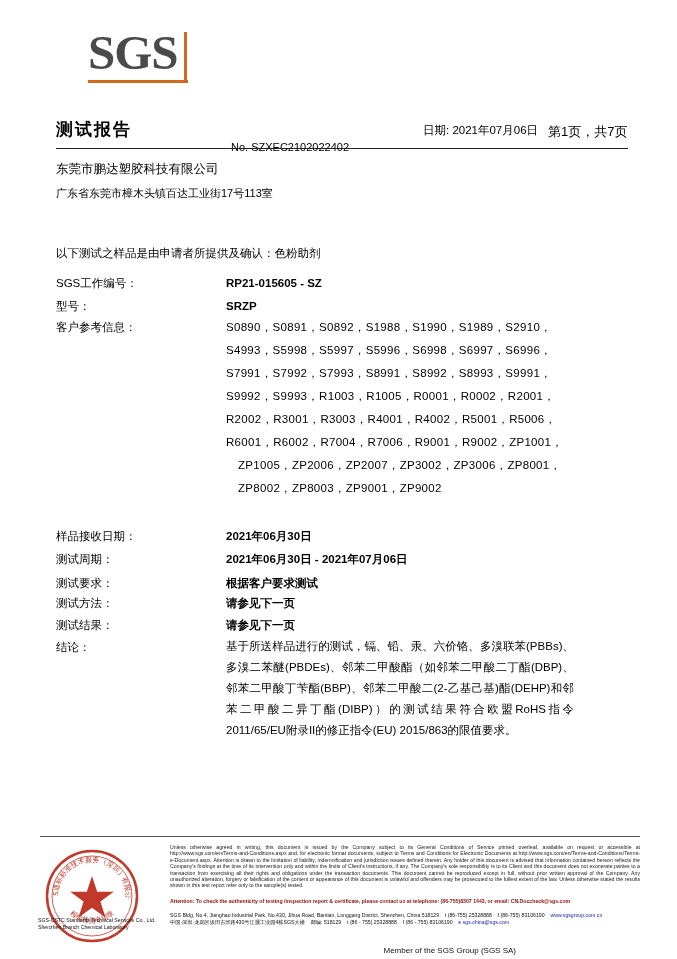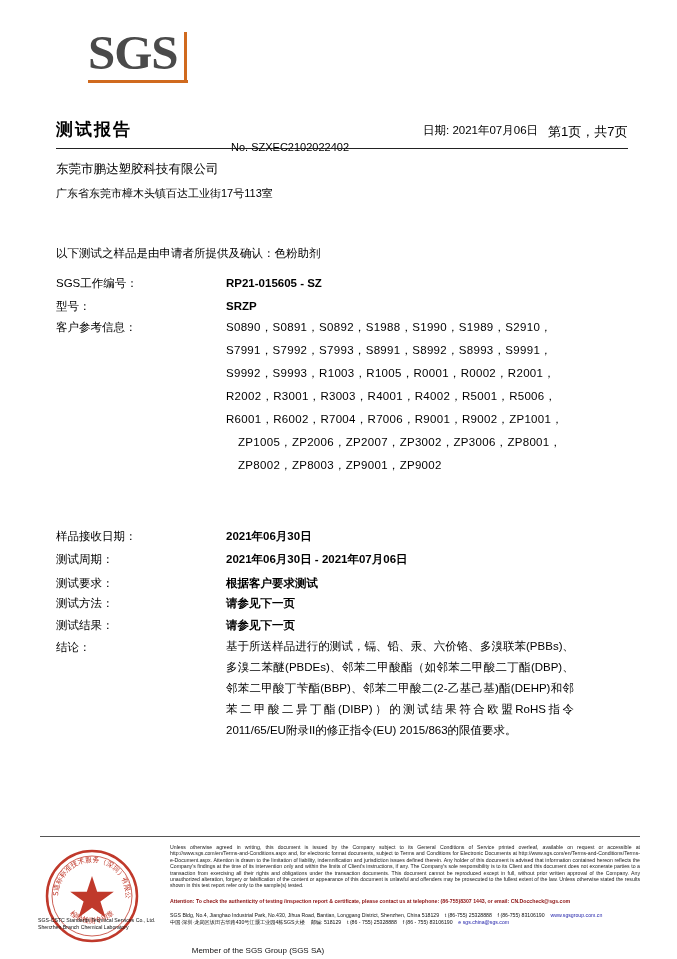--- a/index.html
+++ b/index.html
@@ -224,21 +224,21 @@
     font-size: 5.2px;
     line-height: 7px;
     color: #111;
   }
 
   .footer-member {
     position: absolute;
     left: 0;
     top: 946px;
     width: 516px;
-    text-align: center;
+    text-align: right;
     font-size: 8px;
     color: #111;
   }
 </style>
 </head>
 <body>
 
 <div id="page">
 
   <div class="logo-block">
@@ -269,20 +269,21 @@
     <span class="lbl">型号：</span>
     <span class="val">SRZP</span>
   </div>
 
   <div class="field" style="top:319px">
     <span class="lbl">客户参考信息：</span>
   </div>
 
   <div class="ref-lines">
     <div>S0890，S0891，S0892，S1988，S1990，S1989，S2910，</div>
+    <div>S4993，S5998，S5997，S5996，S6998，S6997，S6996，</div>
     <div>S7991，S7992，S7993，S8991，S8992，S8993，S9991，</div>
     <div>S9992，S9993，R1003，R1005，R0001，R0002，R2001，</div>
     <div>R2002，R3001，R3003，R4001，R4002，R5001，R5006，</div>
     <div>R6001，R6002，R7004，R7006，R9001，R9002，ZP1001，</div>
     <div class="indent">ZP1005，ZP2006，ZP2007，ZP3002，ZP3006，ZP8001，</div>
     <div class="indent">ZP8002，ZP8003，ZP9001，ZP9002</div>
   </div>
 
   <div class="field" style="top:528px">
     <span class="lbl">样品接收日期：</span>

